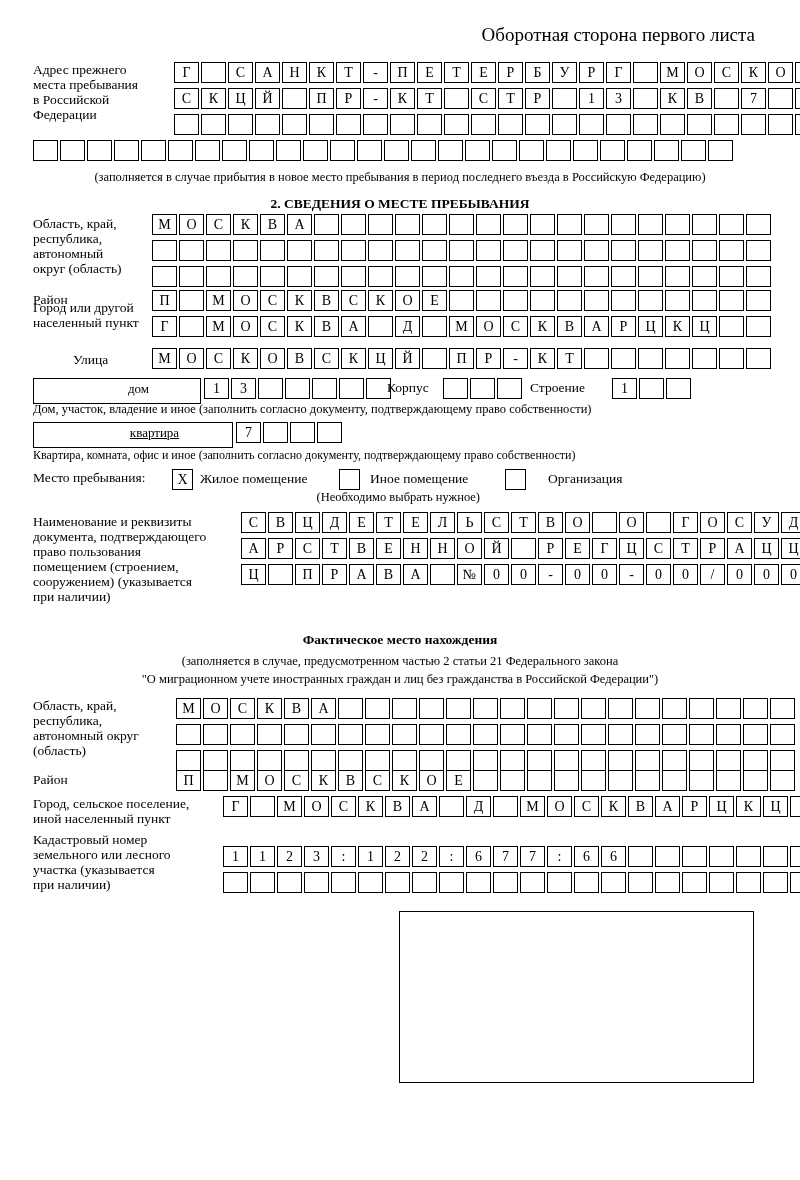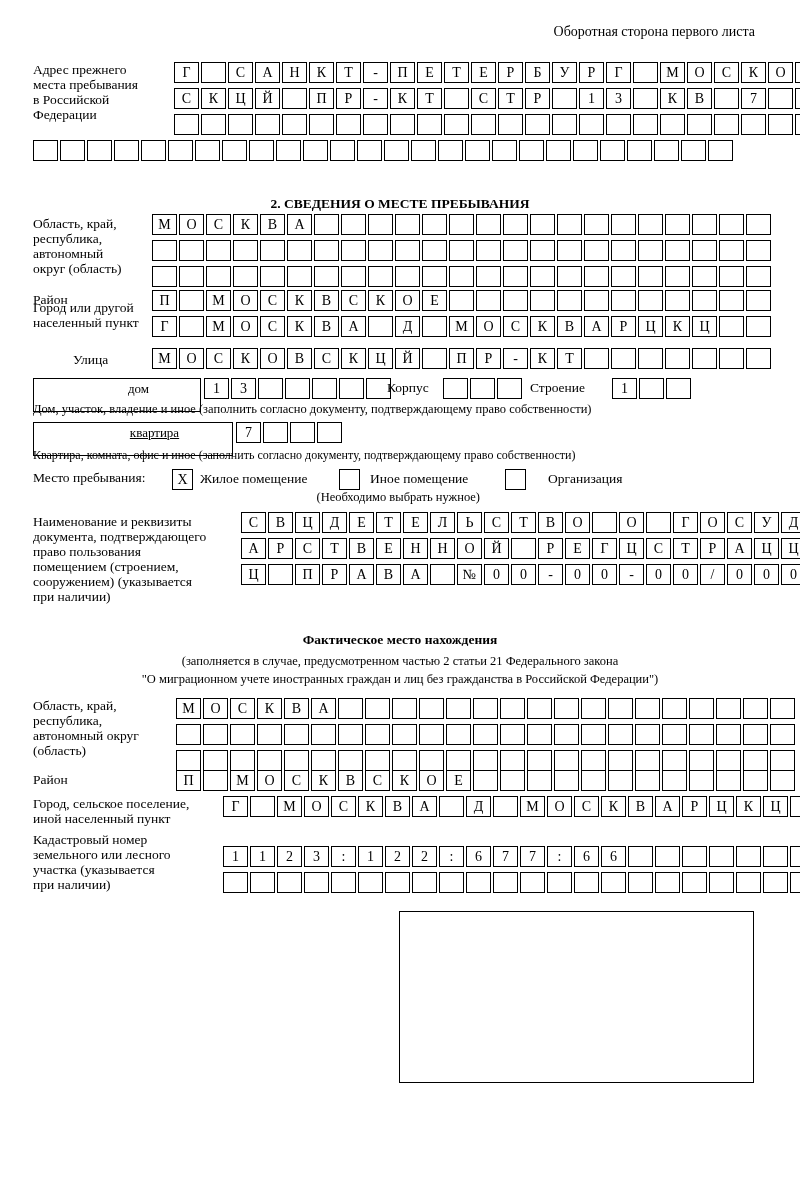--- a/index.html
+++ b/index.html
@@ -17,21 +17,21 @@
   }
   .page {
     position: relative;
     width: 800px;
     height: 1180px;
   }
   .hdr-right {
     position: absolute;
     right: 45px;
     top: 24px;
-    font-size: 14px;
+    font-size: 19px;
   }
   .lbl {
     position: absolute;
     font-size: 13.5px;
     line-height: 15px;
     white-space: pre-line;
   }
   .lbl-c {
     position: absolute;
     font-size: 12.5px;
@@ -58,21 +58,21 @@
     text-align: center;
     font-size: 14px;
     line-height: 19px;
     font-family: "Liberation Serif", serif;
   }
   .cell.last { margin-right: 0; }
   .boxline {
     position: absolute;
     border: 1px solid #000;
     box-sizing: border-box;
-    height: 34px;
+    height: 26px;
     font-size: 13px;
     text-align: center;
     line-height: 19px;
     padding-left: 43px;
   }
   .checkbox {
     width: 21px;
     height: 21px;
     border: 1px solid #000;
     box-sizing: border-box;
@@ -214,20 +214,21 @@
       <div class="cell"></div>
       <div class="cell"></div>
       <div class="cell"></div>
       <div class="cell"></div>
       <div class="cell"></div>
       <div class="cell"></div>
       <div class="cell"></div>
       <div class="cell last"></div>
     </div>
 
+  <div class="note" style="top:170px;">(заполняется в случае прибытия в новое место пребывания в период последнего въезда в Российскую Федерацию)</div>
 
   <div class="sec-title" style="top:196px;">2. СВЕДЕНИЯ О МЕСТЕ ПРЕБЫВАНИЯ</div>
 
   <div class="lbl" style="left:33px; top:216px; width:150px;">Область, край,
 республика,
 автономный
 округ (область)</div>
   <div class="row" id="s2r-0" style="left:152px; top:214px;">
       <div class="cell">М</div>
       <div class="cell">О</div>

